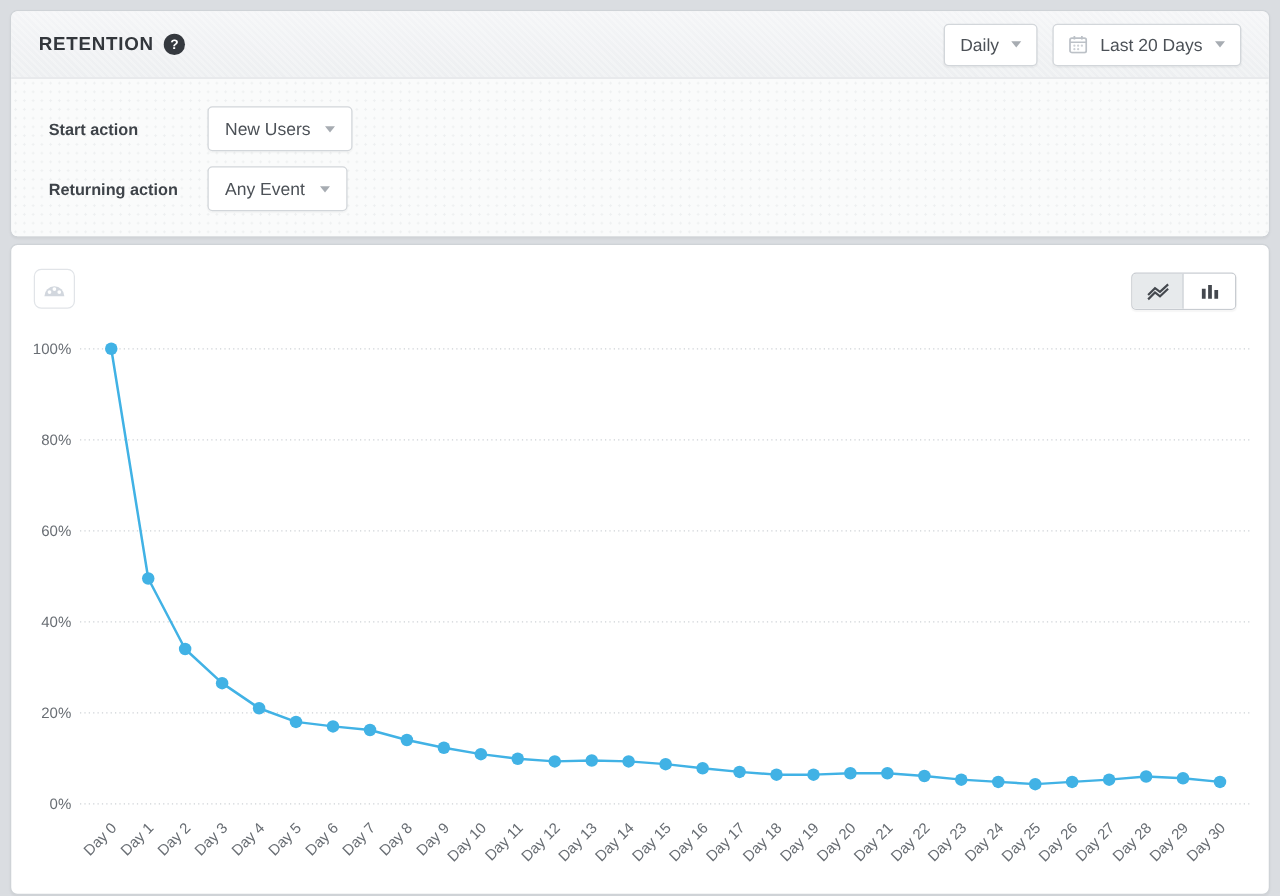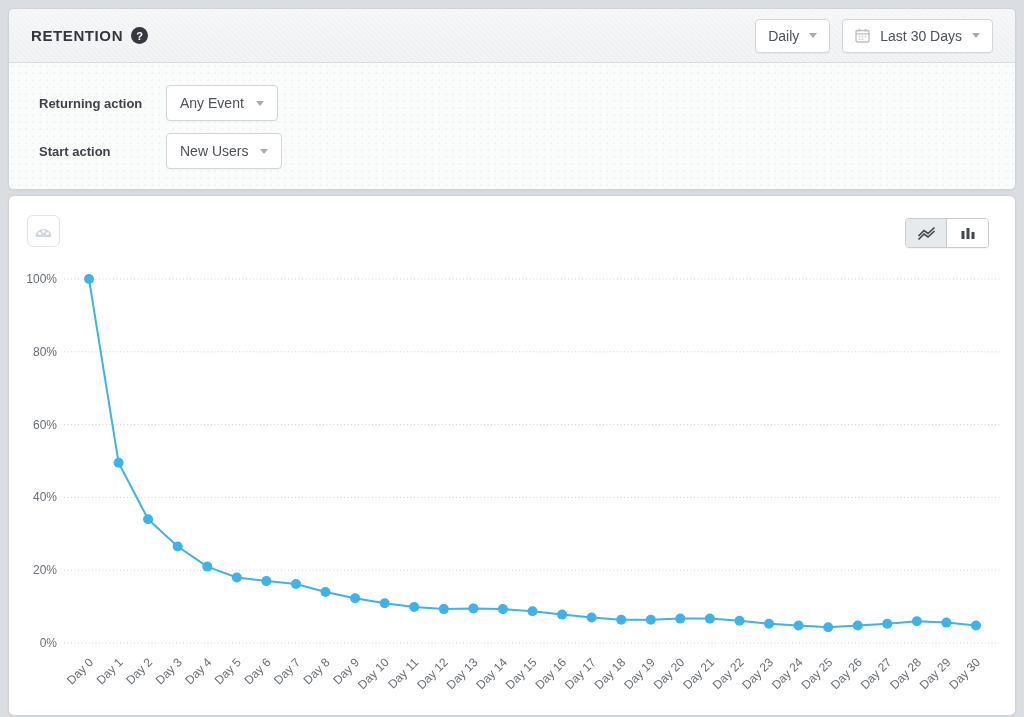--- a/index.html
+++ b/index.html
@@ -139,38 +139,38 @@
             <rect x="1" y="2.5" width="13" height="11.5" rx="1.5" fill="none" stroke="#bcc1c7" stroke-width="1.4"></rect>
             <line x1="4.5" y1="0.8" x2="4.5" y2="3.5" stroke="#bcc1c7" stroke-width="1.4"></line>
             <line x1="10.5" y1="0.8" x2="10.5" y2="3.5" stroke="#bcc1c7" stroke-width="1.4"></line>
             <line x1="1" y1="5.8" x2="14" y2="5.8" stroke="#bcc1c7" stroke-width="1.2"></line>
             <circle cx="4.5" cy="8.5" r="0.9" fill="#ccd0d5"></circle>
               <circle cx="7.5" cy="8.5" r="0.9" fill="#ccd0d5"></circle>
               <circle cx="10.5" cy="8.5" r="0.9" fill="#ccd0d5"></circle>
             <circle cx="4.5" cy="11.3" r="0.9" fill="#ccd0d5"></circle>
               <circle cx="7.5" cy="11.3" r="0.9" fill="#ccd0d5"></circle>
           </svg>
-          <span>Last 30 Days</span>
+          <span>Last 20 Days</span>
           <span class="chev"></span>
         </button>
       </div>
     </div>
 
     <div class="filters">
+      <div class="filter-row">
+        <span class="filter-label">Start action</span>
+        <button class="filter-dd">
+          <span>New Users</span>
+          <span class="chev"></span>
+        </button>
+      </div>
       <div class="filter-row">
         <span class="filter-label">Returning action</span>
         <button class="filter-dd">
           <span>Any Event</span>
-          <span class="chev"></span>
-        </button>
-      </div>
-      <div class="filter-row">
-        <span class="filter-label">Start action</span>
-        <button class="filter-dd">
-          <span>New Users</span>
           <span class="chev"></span>
         </button>
       </div>
     </div>
   </div>
 
   <div class="card chart-card">
 
     <button class="gauge-btn">
       <svg width="19" height="13" viewBox="0 0 19 13">

